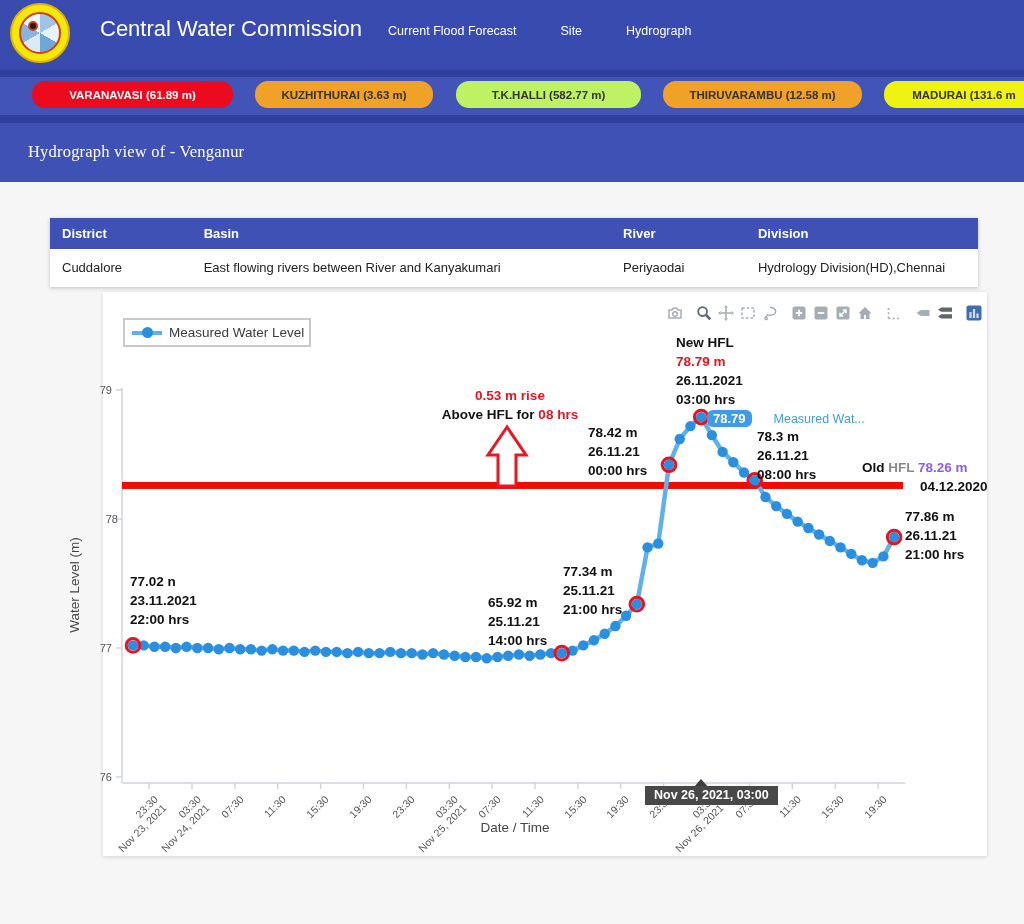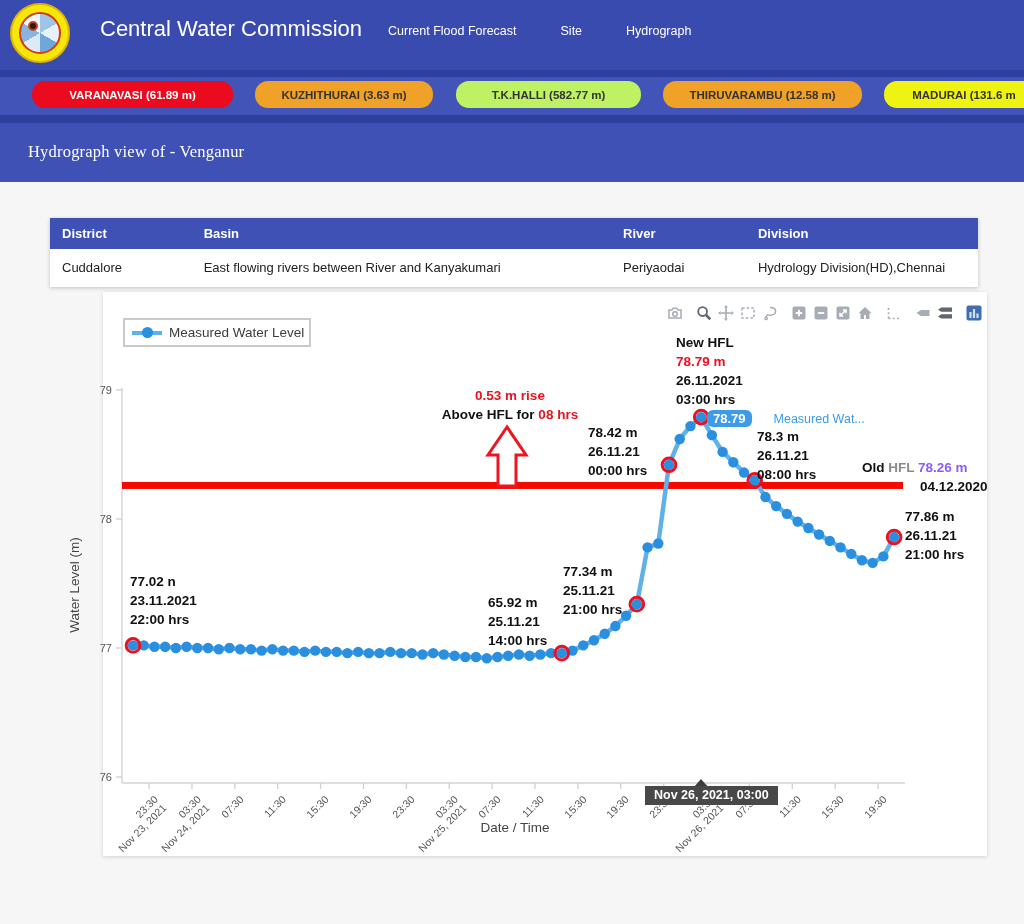--- a/index.html
+++ b/index.html
@@ -314,21 +314,21 @@
       <circle cx="669" cy="464.81999999999977" r="6.8" fill="none" stroke="#ea1220" stroke-width="3"></circle>
       <circle cx="701.1600000000001" cy="417.0899999999992" r="6.8" fill="none" stroke="#ea1220" stroke-width="3"></circle>
       <circle cx="754.76" cy="480.30000000000035" r="6.8" fill="none" stroke="#ea1220" stroke-width="3"></circle>
       <circle cx="894.12" cy="537.0600000000001" r="6.8" fill="none" stroke="#ea1220" stroke-width="3"></circle>
       <polygon points="507,427 488,455 498,455 498,486 516,486 516,455 526,455" fill="#ffffff" stroke="#ee1420" stroke-width="3"></polygon>
     </svg>
 
   <div id="labels">
       <div class="yticklab" style="left: 70px; top: 771px;">76</div>
       <div class="yticklab" style="left: 70px; top: 642px;">77</div>
-      <div class="yticklab" style="left: 70px; top: 513px;">78</div>
+      <div class="yticklab" style="left: 76px; top: 513px;">78</div>
       <div class="yticklab" style="left: 70px; top: 384px;">79</div>
       <div class="xticklab" style="right: 872.92px; top: 793px;">23:30<br>Nov 23, 2021</div>
       <div class="xticklab" style="right: 830.04px; top: 793px;">03:30<br>Nov 24, 2021</div>
       <div class="xticklab" style="right: 787.16px; top: 793px;">07:30</div>
       <div class="xticklab" style="right: 744.28px; top: 793px;">11:30</div>
       <div class="xticklab" style="right: 701.4px; top: 793px;">15:30</div>
       <div class="xticklab" style="right: 658.52px; top: 793px;">19:30</div>
       <div class="xticklab" style="right: 615.64px; top: 793px;">23:30</div>
       <div class="xticklab" style="right: 572.76px; top: 793px;">03:30<br>Nov 25, 2021</div>
       <div class="xticklab" style="right: 529.88px; top: 793px;">07:30</div>

